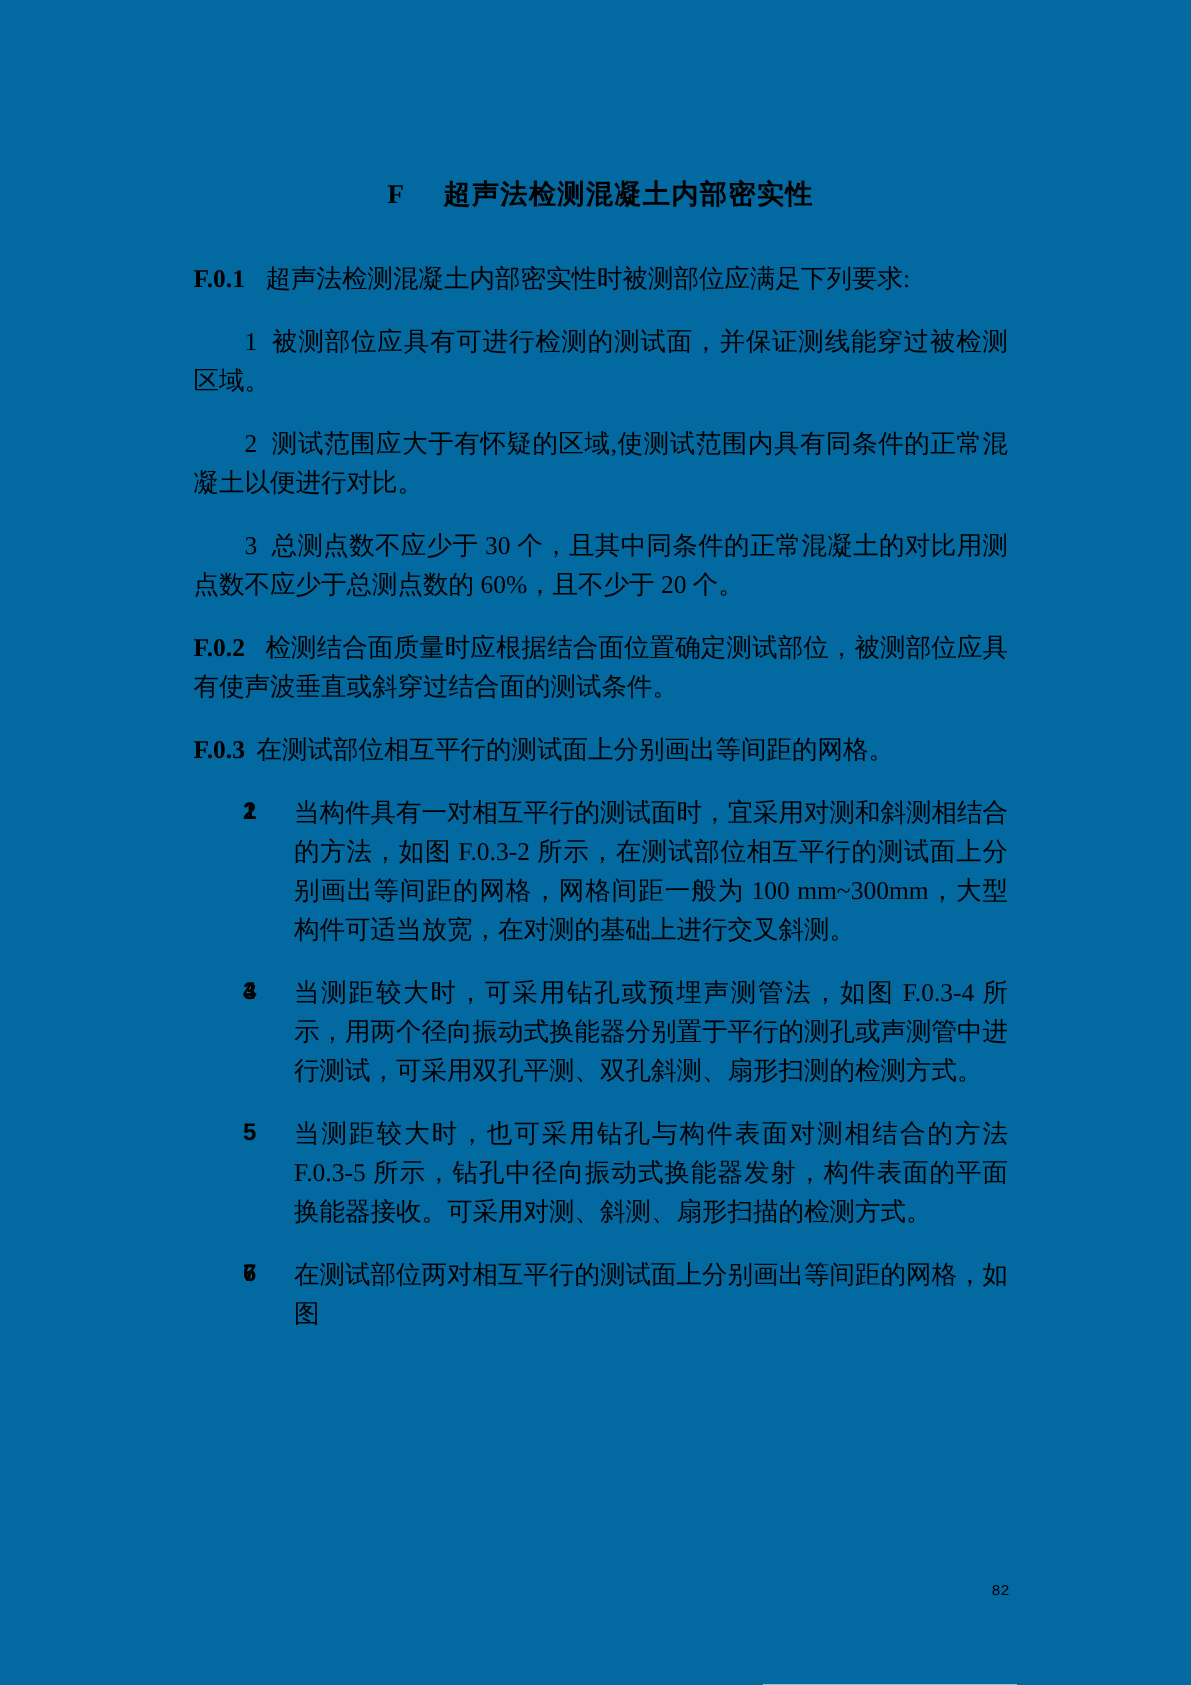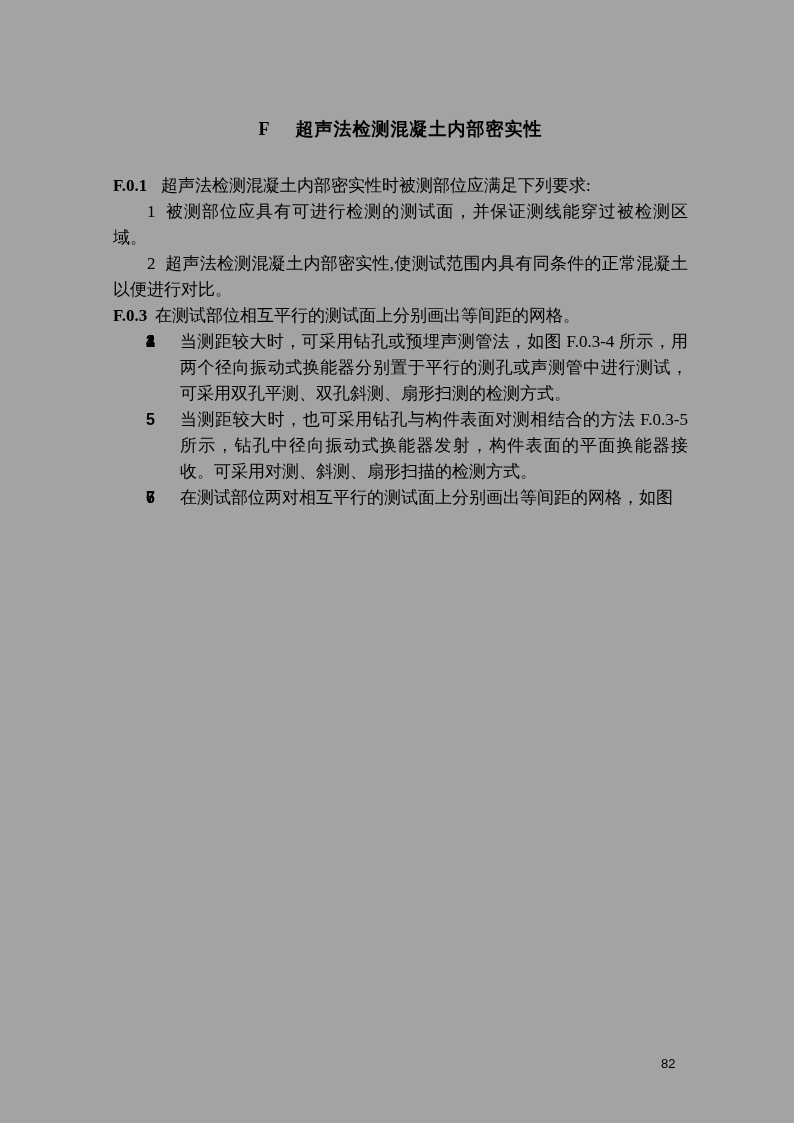--- a/index.html
+++ b/index.html
@@ -4,21 +4,21 @@
 <style>
   html, body {
     margin: 0;
     padding: 0;
     background: #ffffff;
   }
   .page {
     position: relative;
     width: 794px;
     height: 1123px;
-    background: #a3a3a3;
+    background: #0369a1;
     font-family: "Liberation Serif", "DejaVu Serif", serif;
     color: #000000;
     overflow: hidden;
   }
   .content {
     position: absolute;
     left: 113px;
     top: 116px;
     width: 575px;
     font-size: 17px;
@@ -28,21 +28,21 @@
     margin: 0 0 31px 0;
     font-size: 18px;
     font-weight: bold;
     text-align: center;
     letter-spacing: 1px;
   }
   .doc-title .title-letter {
     margin-right: 1.4em;
   }
   p {
-    margin: 0;
+    margin: 16px;
     text-align: justify;
   }
   .clause-label {
     margin-right: 0.8em;
     font-weight: bold;
   }
   .clause-label.tight {
     margin-right: 0.45em;
     font-family: Liberation Serif, serif;
   }
@@ -62,55 +62,61 @@
     left: 33px;
     top: 0;
     font-weight: bold;
     font-family: "Liberation Sans", sans-serif;
     font-size: 16px;
   }
   .page-number {
     position: absolute;
     left: 661px;
     top: 1056px;
-    font-size: 13px;
-    font-family: Liberation Sans, sans-serif;
+    font-size: 10px;
+    font-family: Liberation Mono, monospace;
   }
 </style>
 </head>
 <body>
 
 <div class="page">
   <div class="content">
 
     <h1 class="doc-title">
       <span class="title-letter">F</span><span class="title-text">超声法检测混凝土内部密实性</span>
     </h1>
 
     <p class="clause">
       <span class="clause-label">F.0.1</span><span>超声法检测混凝土内部密实性时被测部位应满足下列要求:</span>
     </p>
 
     <p class="indent-item">
       <span class="sub-num">1</span><span>被测部位应具有可进行检测的测试面，并保证测线能穿过被检测区域。</span>
     </p>
     <p class="indent-item">
-      <span class="sub-num">2</span><span>超声法检测混凝土内部密实性,使测试范围内具有同条件的正常混凝土以便进行对比。</span>
+      <span class="sub-num">2</span><span>测试范围应大于有怀疑的区域,使测试范围内具有同条件的正常混凝土以便进行对比。</span>
+    </p>
+    <p class="indent-item">
+      <span class="sub-num">3</span><span>总测点数不应少于 30 个，且其中同条件的正常混凝土的对比用测点数不应少于总测点数的 60%，且不少于 20 个。</span>
     </p>
 
+    <p class="clause">
+      <span class="clause-label">F.0.2</span><span>检测结合面质量时应根据结合面位置确定测试部位，被测部位应具有使声波垂直或斜穿过结合面的测试条件。</span>
+    </p>
 
     <p class="clause">
       <span class="clause-label tight">F.0.3</span><span>在测试部位相互平行的测试面上分别画出等间距的网格。</span>
     </p>
 
     <p class="list-item">
       <span class="num">1</span>
     </p>
     <p class="list-item">
-      <span class="num">2</span>
+      <span class="num">2</span><span>当构件具有一对相互平行的测试面时，宜采用对测和斜测相结合的方法，如图 F.0.3-2 所示，在测试部位相互平行的测试面上分别画出等间距的网格，网格间距一般为 100 mm~300mm，大型构件可适当放宽，在对测的基础上进行交叉斜测。</span>
     </p>
     <p class="list-item">
       <span class="num">3</span>
     </p>
     <p class="list-item">
       <span class="num">4</span><span>当测距较大时，可采用钻孔或预埋声测管法，如图 F.0.3-4 所示，用两个径向振动式换能器分别置于平行的测孔或声测管中进行测试，可采用双孔平测、双孔斜测、扇形扫测的检测方式。</span>
     </p>
     <p class="list-item">
       <span class="num">5</span><span>当测距较大时，也可采用钻孔与构件表面对测相结合的方法 F.0.3-5 所示，钻孔中径向振动式换能器发射，构件表面的平面换能器接收。可采用对测、斜测、扇形扫描的检测方式。</span>
     </p>

